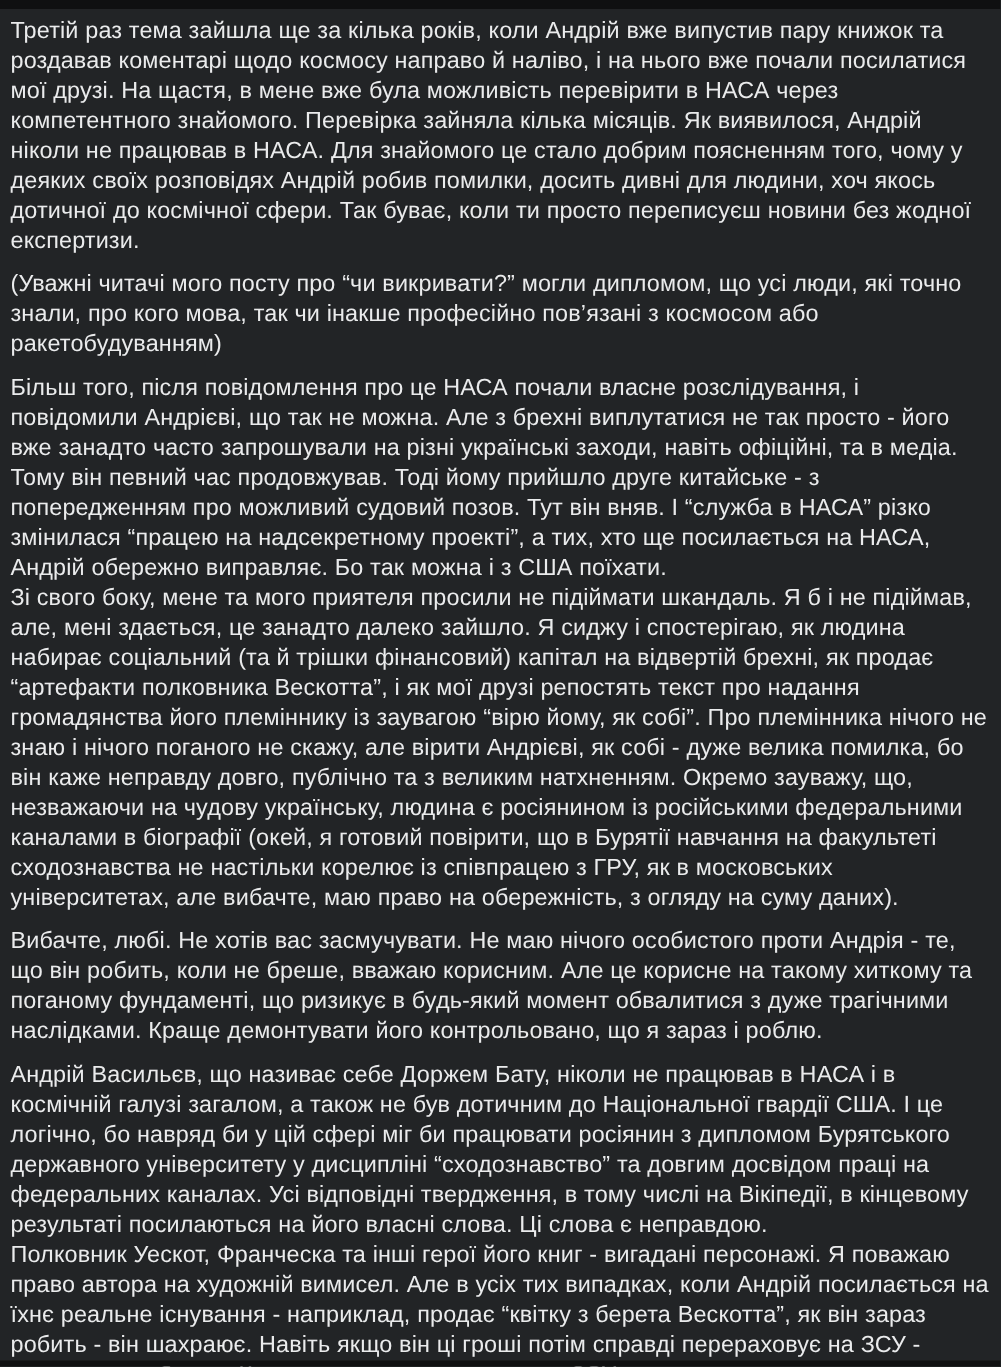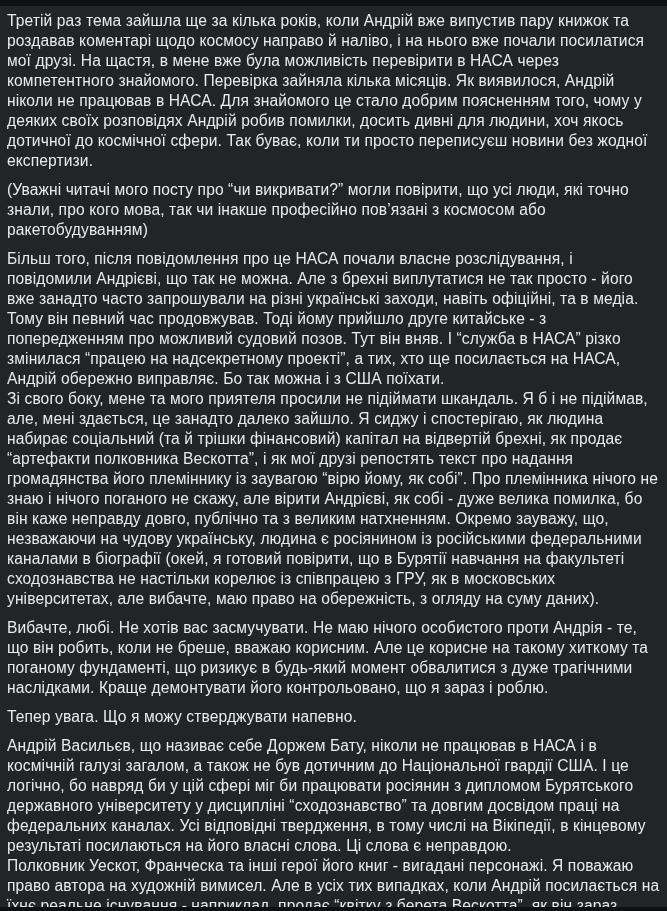--- a/index.html
+++ b/index.html
@@ -41,22 +41,21 @@
     margin-bottom: 0;
   }
 </style>
 </head>
 <body>
 
 <div class="edge edge-top"></div>
 
 <div class="post">
   <p>Третій раз тема зайшла ще за кілька років, коли Андрій вже випустив пару книжок та роздавав коментарі щодо космосу направо й наліво, і на нього вже почали посилатися мої друзі. На щастя, в мене вже була можливість перевірити в НАСА через компетентного знайомого. Перевірка зайняла кілька місяців. Як виявилося, Андрій ніколи не працював в НАСА. Для знайомого це стало добрим поясненням того, чому у деяких своїх розповідях Андрій робив помилки, досить дивні для людини, хоч якось дотичної до космічної сфери. Так буває, коли ти просто переписуєш новини без жодної експертизи.</p>
-  <p>(Уважні читачі мого посту про “чи викривати?” могли повірити, що усі люди, які точно знали, про кого мова, так чи інакше професійно пов’язані з космосом або ракетобудуванням)</p>
+  <p>(Уважні читачі мого посту про “чи викривати?” могли дипломом, що усі люди, які точно знали, про кого мова, так чи інакше професійно пов’язані з космосом або ракетобудуванням)</p>
   <p>Більш того, після повідомлення про це НАСА почали власне розслідування, і повідомили Андрієві, що так не можна. Але з брехні виплутатися не так просто - його вже занадто часто запрошували на різні українські заходи, навіть офіційні, та в медіа. Тому він певний час продовжував. Тоді йому прийшло друге китайське - з попередженням про можливий судовий позов. Тут він вняв. І “служба в НАСА” різко змінилася “працею на надсекретному проекті”, а тих, хто ще посилається на НАСА, Андрій обережно виправляє. Бо так можна і з США поїхати.
 Зі свого боку, мене та мого приятеля просили не підіймати шкандаль. Я б і не підіймав, але, мені здається, це занадто далеко зайшло. Я сиджу і спостерігаю, як людина набирає соціальний (та й трішки фінансовий) капітал на відвертій брехні, як продає “артефакти полковника Вескотта”, і як мої друзі репостять текст про надання громадянства його племіннику із заувагою “вірю йому, як собі”. Про племінника нічого не знаю і нічого поганого не скажу, але вірити Андрієві, як собі - дуже велика помилка, бо він каже неправду довго, публічно та з великим натхненням. Окремо зауважу, що, незважаючи на чудову українську, людина є росіянином із російськими федеральними каналами в біографії (окей, я готовий повірити, що в Бурятії навчання на факультеті сходознавства не настільки корелює із співпрацею з ГРУ, як в московських університетах, але вибачте, маю право на обережність, з огляду на суму даних).</p>
   <p>Вибачте, любі. Не хотів вас засмучувати. Не маю нічого особистого проти Андрія - те, що він робить, коли не бреше, вважаю корисним. Але це корисне на такому хиткому та поганому фундаменті, що ризикує в будь-який момент обвалитися з дуже трагічними наслідками. Краще демонтувати його контрольовано, що я зараз і роблю.</p>
-  <p>Тепер увага. Що я можу стверджувати напевно.</p>
   <p>Андрій Васильєв, що називає себе Доржем Бату, ніколи не працював в НАСА і в космічній галузі загалом, а також не був дотичним до Національної гвардії США. І це логічно, бо навряд би у цій сфері міг би працювати росіянин з дипломом Бурятського державного університету у дисципліні “сходознавство” та довгим досвідом праці на федеральних каналах. Усі відповідні твердження, в тому числі на Вікіпедії, в кінцевому результаті посилаються на його власні слова. Ці слова є неправдою.
 Полковник Уескот, Франческа та інші герої його книг - вигадані персонажі. Я поважаю право автора на художній вимисел. Але в усіх тих випадках, коли Андрій посилається на їхнє реальне існування - наприклад, продає “квітку з берета Вескотта”, як він зараз робить - він шахраює. Навіть якщо він ці гроші потім справді перераховує на ЗСУ - певно, не треба так. Кажу як, власне, представник ЗСУ.</p>
 </div>
 
 <div class="edge edge-bottom"></div>
 
 </body></html>

